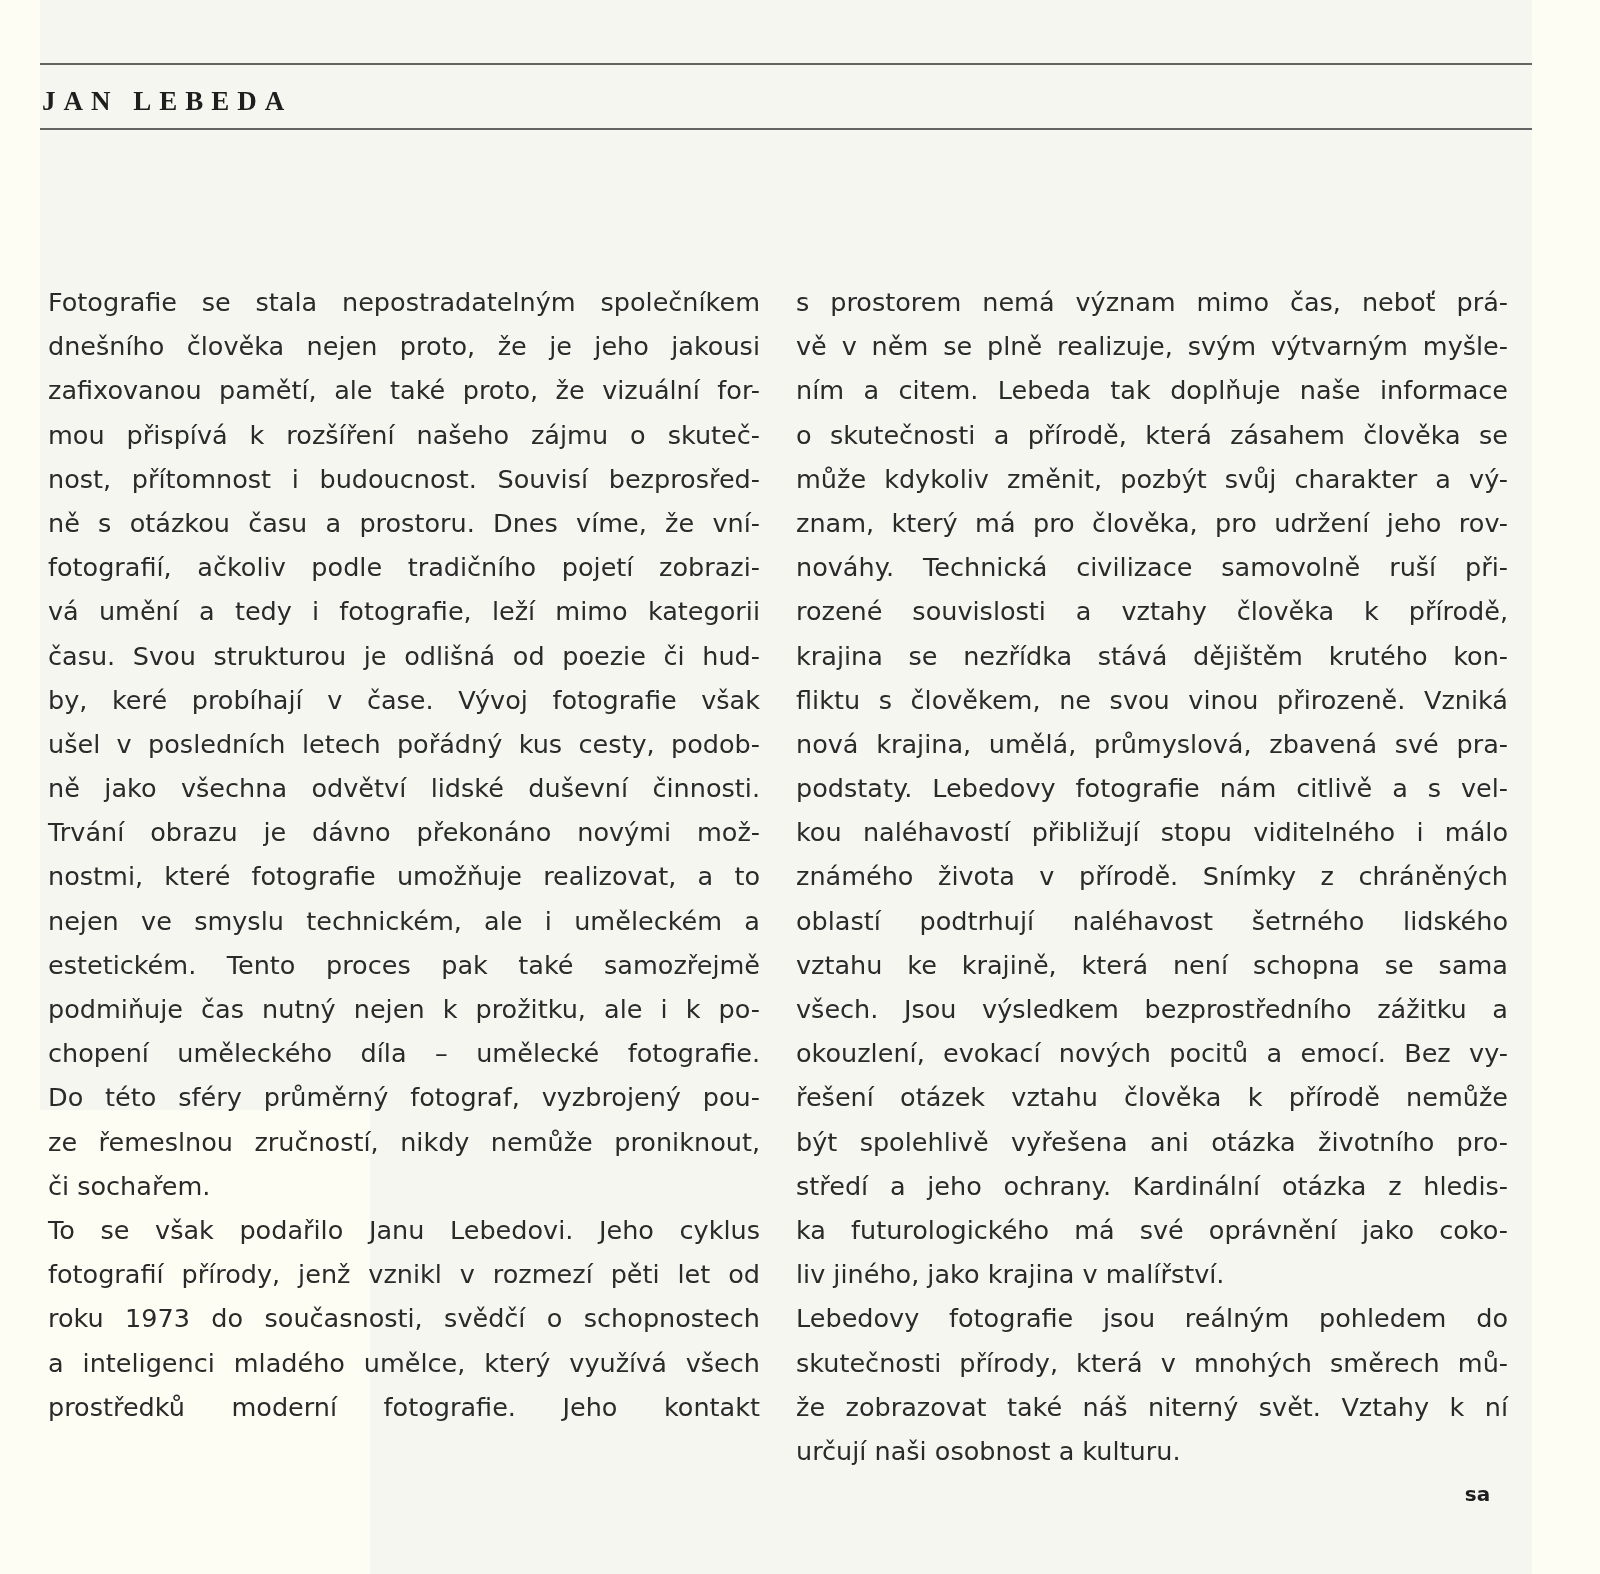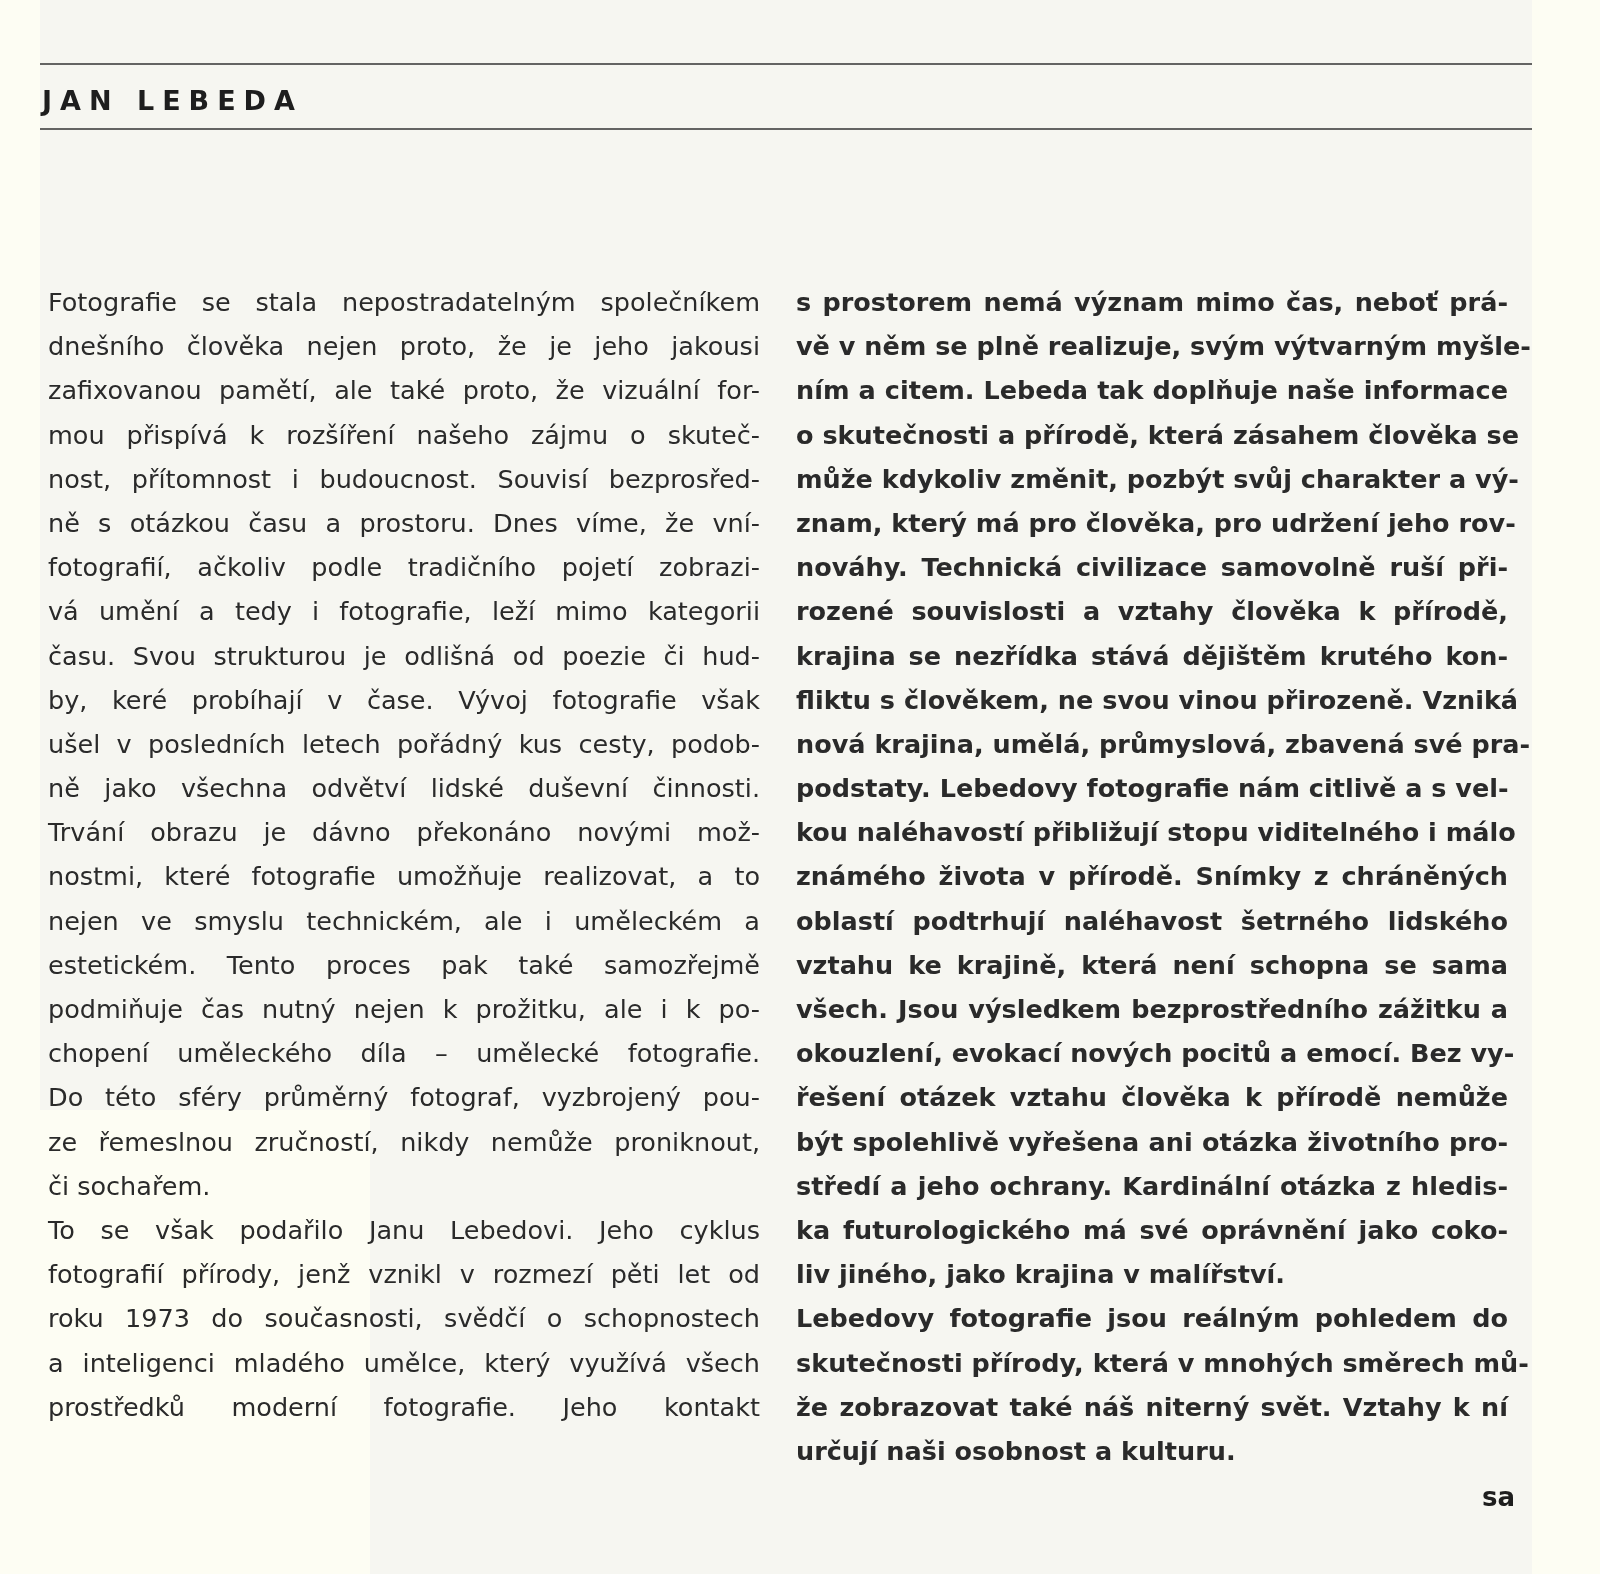--- a/index.html
+++ b/index.html
@@ -42,49 +42,50 @@
   .title {
     position: absolute;
     left: 42px;
     top: 84px;
     margin: 0;
     font-size: 27px;
     font-weight: bold;
     letter-spacing: 8px;
     color: #1e1e1e;
     line-height: 34px;
+    font-family: Liberation Serif, serif;
   }
   .column {
     position: absolute;
     top: 280px;
     width: 712px;
     font-size: 25.5px;
     line-height: 44.2px;
     color: #2a2a2a;
   }
   .col-left { left: 48px; }
-  .col-right { left: 796px; font-weight: bold; }
+  .col-right { left: 796px; }
   .line {
     display: block;
     text-align: justify;
     text-align-last: justify;
     white-space: nowrap;
     height: 44.2px;
     overflow: visible;
   }
   .line.last {
     text-align-last: left;
   }
   .signature {
     position: absolute;
     left: 1440px;
     top: 1482px;
     width: 75px;
-    text-align: right;
-    font-size: 26px;
+    text-align: center;
+    font-size: 20px;
     font-weight: bold;
     color: #1e1e1e;
   }
 </style>
 </head>
 <body>
 
 <div class="panel-top"></div>
 <div class="panel-bottom"></div>
 

